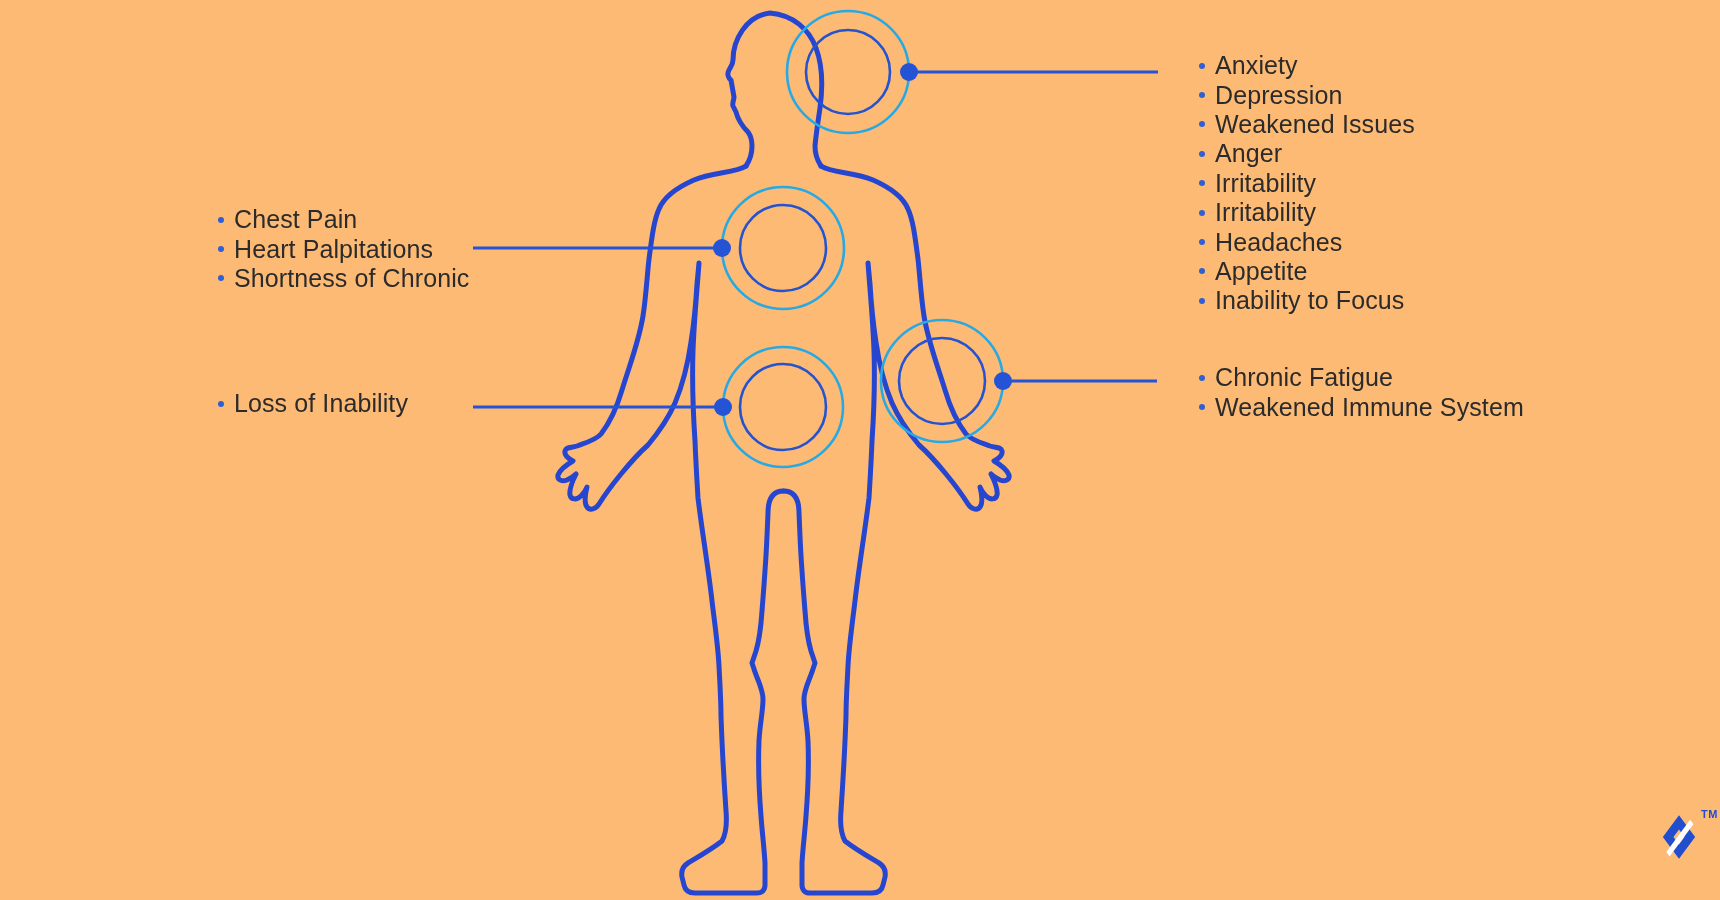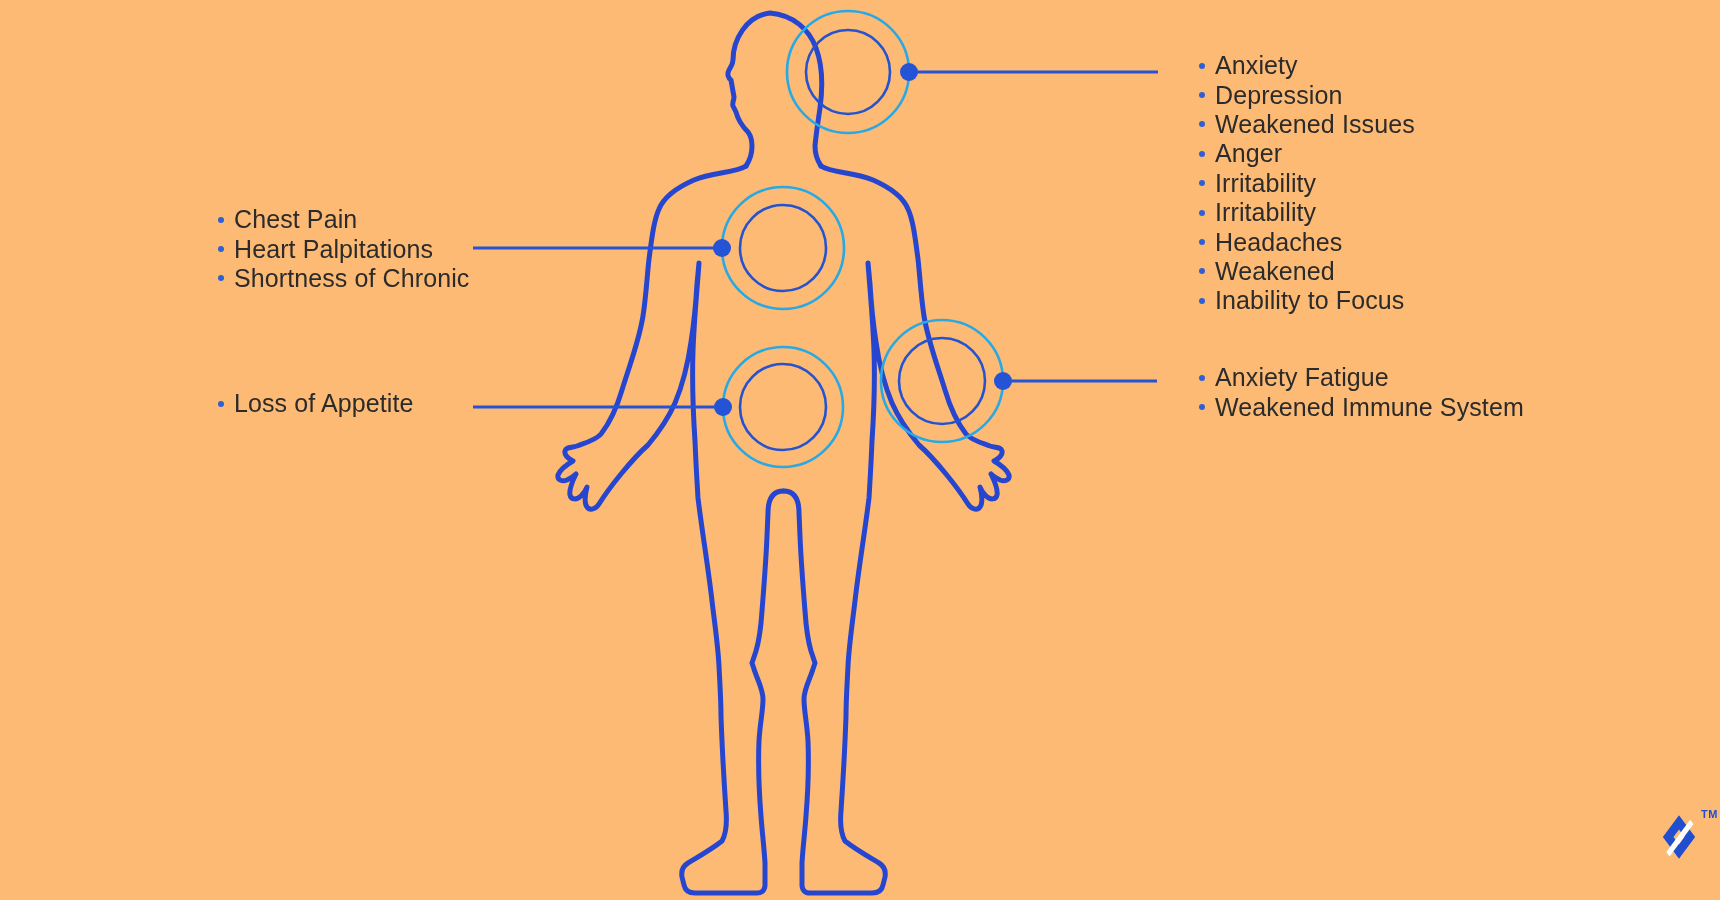--- a/index.html
+++ b/index.html
@@ -147,32 +147,32 @@
     <li>
         <span class="bullet"></span>
         <span>Irritability</span>
       </li>
     <li>
         <span class="bullet"></span>
         <span>Headaches</span>
       </li>
     <li>
         <span class="bullet"></span>
-        <span>Weakened</span>
+        <span>Appetite</span>
       </li>
     <li>
         <span class="bullet"></span>
         <span>Inability to Focus</span>
       </li>
   </ul>
 
   <ul class="callout-list" id="list-hand">
     <li>
         <span class="bullet"></span>
-        <span>Anxiety Fatigue</span>
+        <span>Chronic Fatigue</span>
       </li>
     <li>
         <span class="bullet"></span>
         <span>Weakened Immune System</span>
       </li>
   </ul>
 
   <ul class="callout-list" id="list-chest">
     <li>
         <span class="bullet"></span>
@@ -184,21 +184,21 @@
       </li>
     <li>
         <span class="bullet"></span>
         <span>Shortness of Chronic</span>
       </li>
   </ul>
 
   <ul class="callout-list" id="list-abdomen">
     <li>
         <span class="bullet"></span>
-        <span>Loss of Appetite</span>
+        <span>Loss of Inability</span>
       </li>
   </ul>
 
   <div class="logo-wrap">
     <svg class="logo-mark" width="34" height="46" viewBox="0 0 40 40" preserveAspectRatio="none">
       <path fill="#204ECF" fill-rule="evenodd" d="M20 1 L39 20 L20 39 L1 20 Z M20 13.5 L26.5 20 L20 26.5 L13.5 20 Z"></path>
       <line x1="7" y1="35" x2="35" y2="7" stroke="#ffffff" stroke-width="5.5"></line>
     </svg>
     <span class="logo-tm">TM</span>
   </div>

